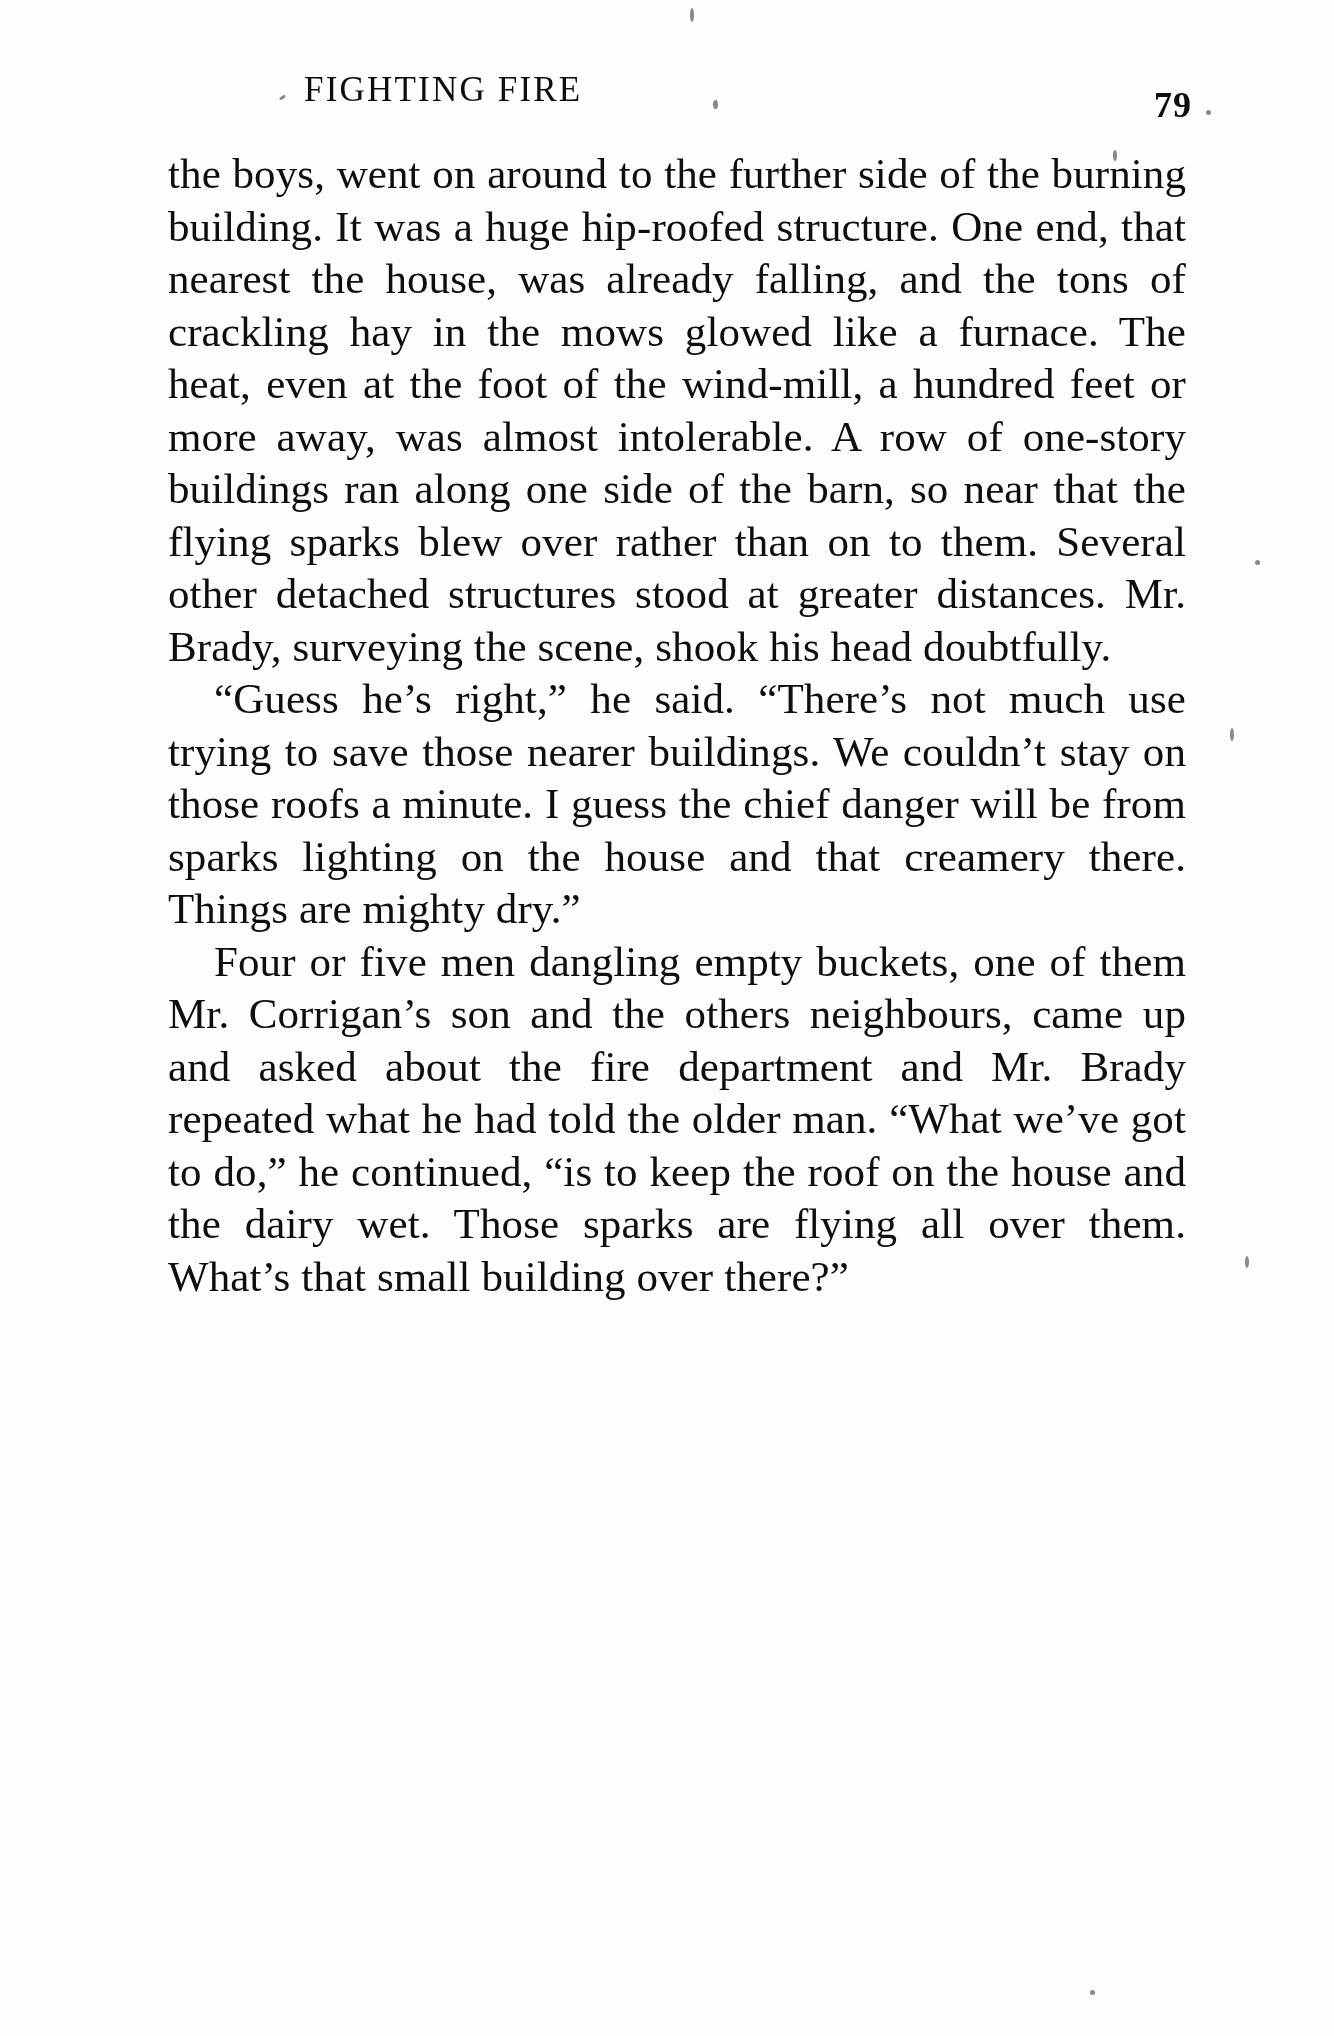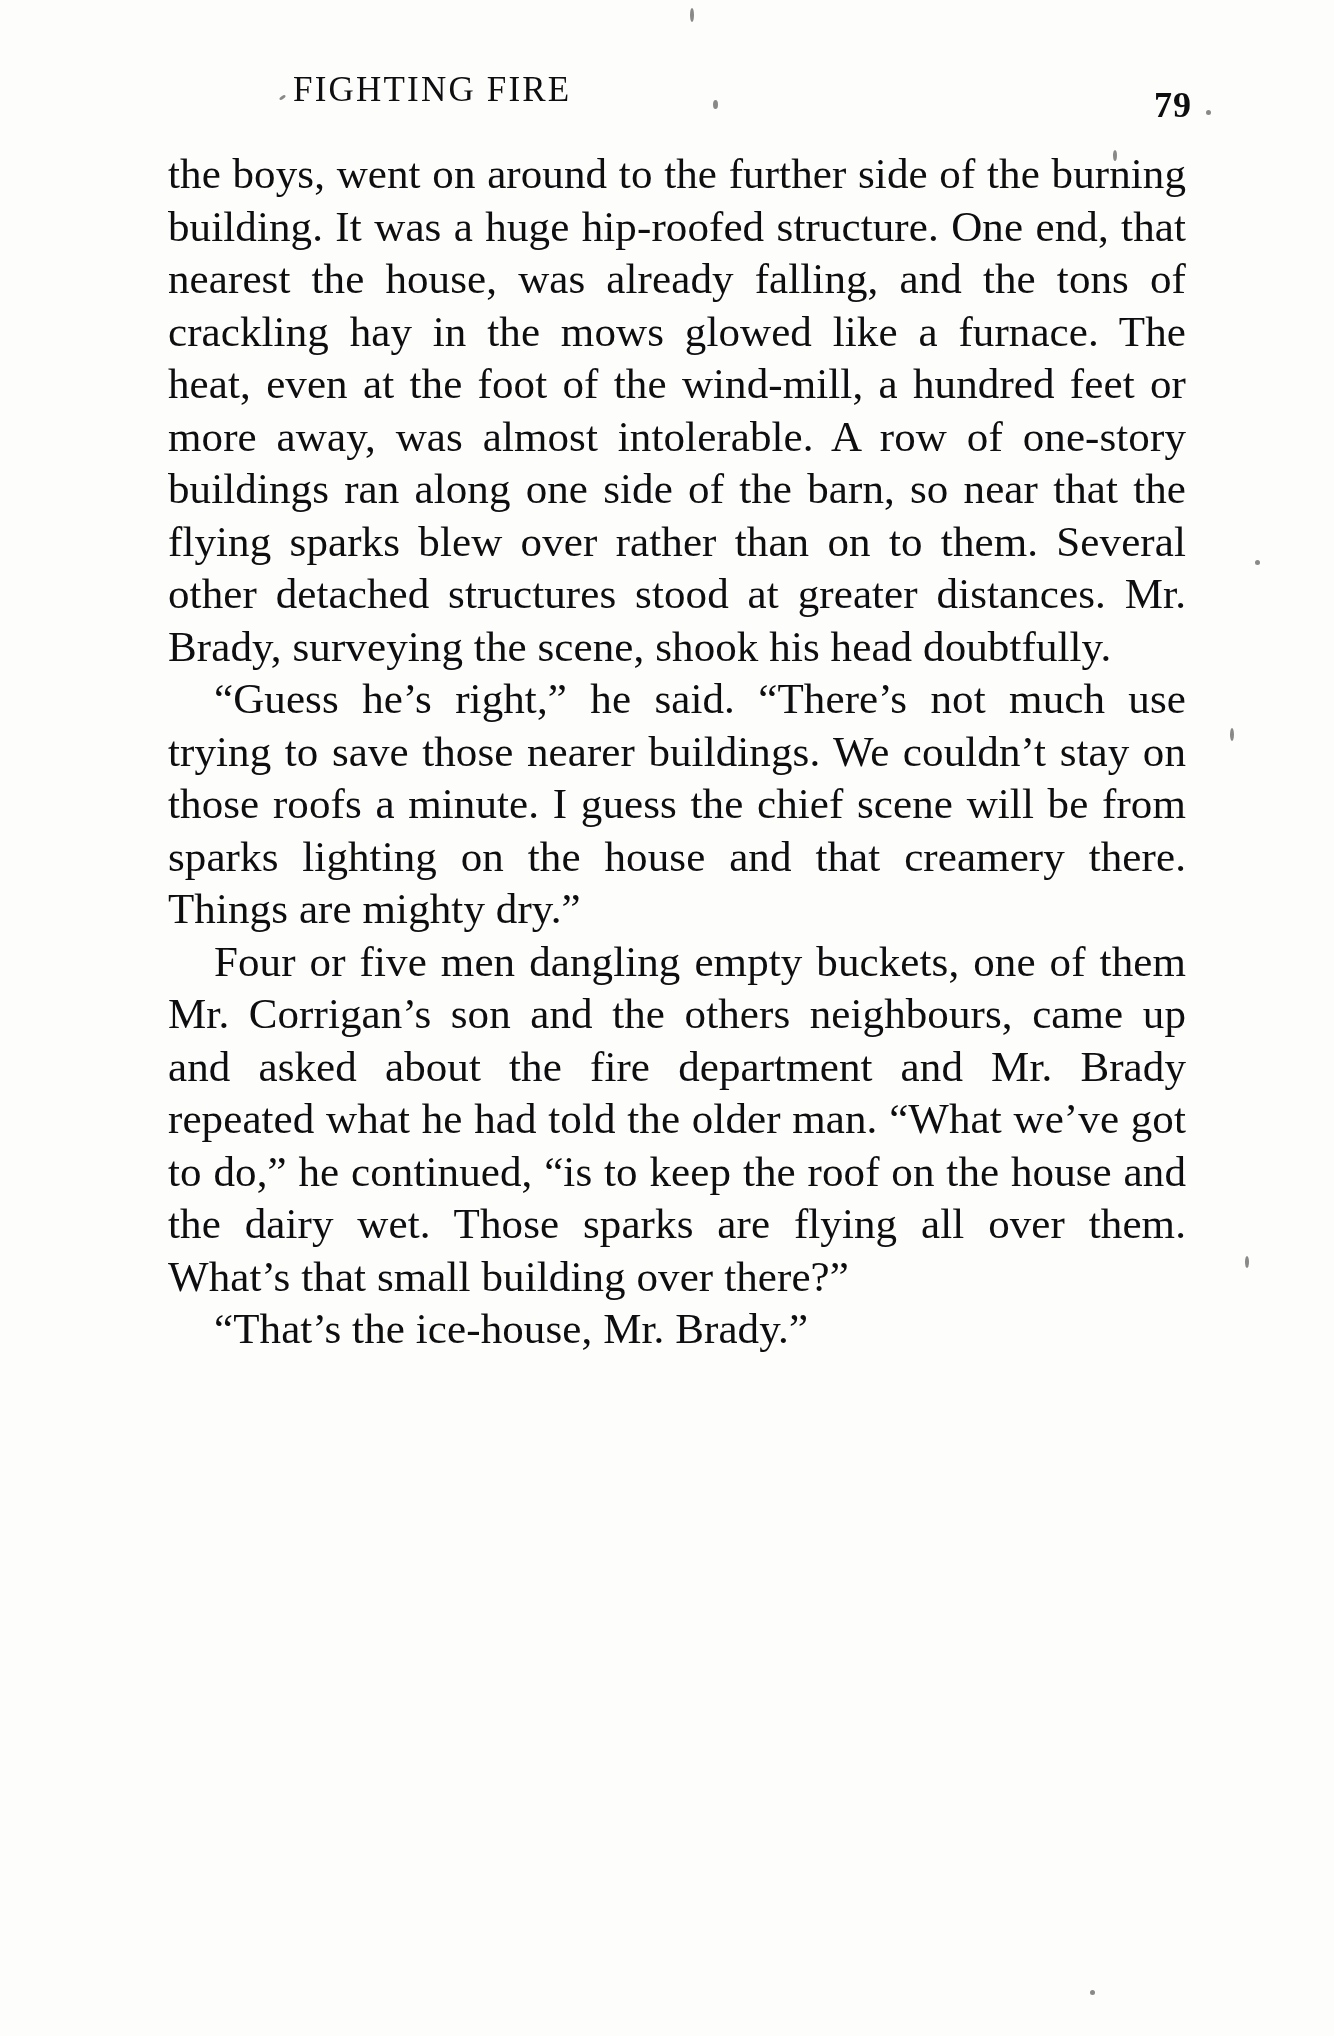--- a/index.html
+++ b/index.html
@@ -32,21 +32,21 @@
   .running-head {
     display: flex;
     align-items: baseline;
     justify-content: flex-start;
     position: relative;
     height: 70px;
     margin-bottom: 18px;
   }
   .head-title {
     position: absolute;
-    left: 133px;
+    left: 144px;
     top: 10px;
     font-size: 35px;
     letter-spacing: 2.2px;
     font-weight: 400;
     white-space: nowrap;
   }
   .head-folio {
     position: absolute;
     right: 28px;
     top: 24px;
@@ -90,23 +90,22 @@
     <div class="running-head">
       <span class="speck" style="left:119px; top:36px; width:7px; height:3px; transform:rotate(-35deg);"></span>
       <span class="head-title">FIGHTING FIRE</span>
       <span class="speck" style="left:553px; top:40px; width:5px; height:9px;"></span>
       <span class="head-folio">79</span>
       <span class="speck" style="left:1046px; top:50px; width:5px; height:5px;"></span>
     </div>
 
     <div class="body-text">
       <p class="para first">the boys, went on around to the further side of the burning building. It was a huge hip-roofed structure. One end, that nearest the house, was already falling, and the tons of crackling hay in the mows glowed like a furnace. The heat, even at the foot of the wind-mill, a hundred feet or more away, was almost intolerable. A row of one-story buildings ran along one side of the barn, so near that the flying sparks blew over rather than on to them. Several other detached structures stood at greater distances. Mr. Brady, surveying the scene, shook his head doubtfully.</p>
-      <p class="para">“Guess he’s right,” he said. “There’s not much use trying to save those nearer buildings. We couldn’t stay on those roofs a minute. I guess the chief scene will be from sparks lighting on the house and that creamery there. Things are mighty dry.”</p>
+      <p class="para">“Guess he’s right,” he said. “There’s not much use trying to save those nearer buildings. We couldn’t stay on those roofs a minute. I guess the chief danger will be from sparks lighting on the house and that creamery there. Things are mighty dry.”</p>
       <p class="para">Four or five men dangling empty buckets, one of them Mr. Corrigan’s son and the others neighbours, came up and asked about the fire department and Mr. Brady repeated what he had told the older man. “What we’ve got to do,” he continued, “is to keep the roof on the house and the dairy wet. Those sparks are flying all over them. What’s that small building over there?”</p>
-      <p class="para">“That’s the ice-house, Mr. Brady.”</p>
     </div>
 
   </div>
 
   <span class="speck" style="left:690px; top:8px; width:4px; height:14px;"></span>
   <span class="speck" style="left:1113px; top:150px; width:4px; height:11px;"></span>
   <span class="speck" style="left:1255px; top:560px; width:5px; height:5px;"></span>
   <span class="speck" style="left:1230px; top:728px; width:4px; height:13px;"></span>
   <span class="speck" style="left:1245px; top:1256px; width:4px; height:12px;"></span>
   <span class="speck" style="left:1090px; top:1990px; width:5px; height:5px;"></span>

